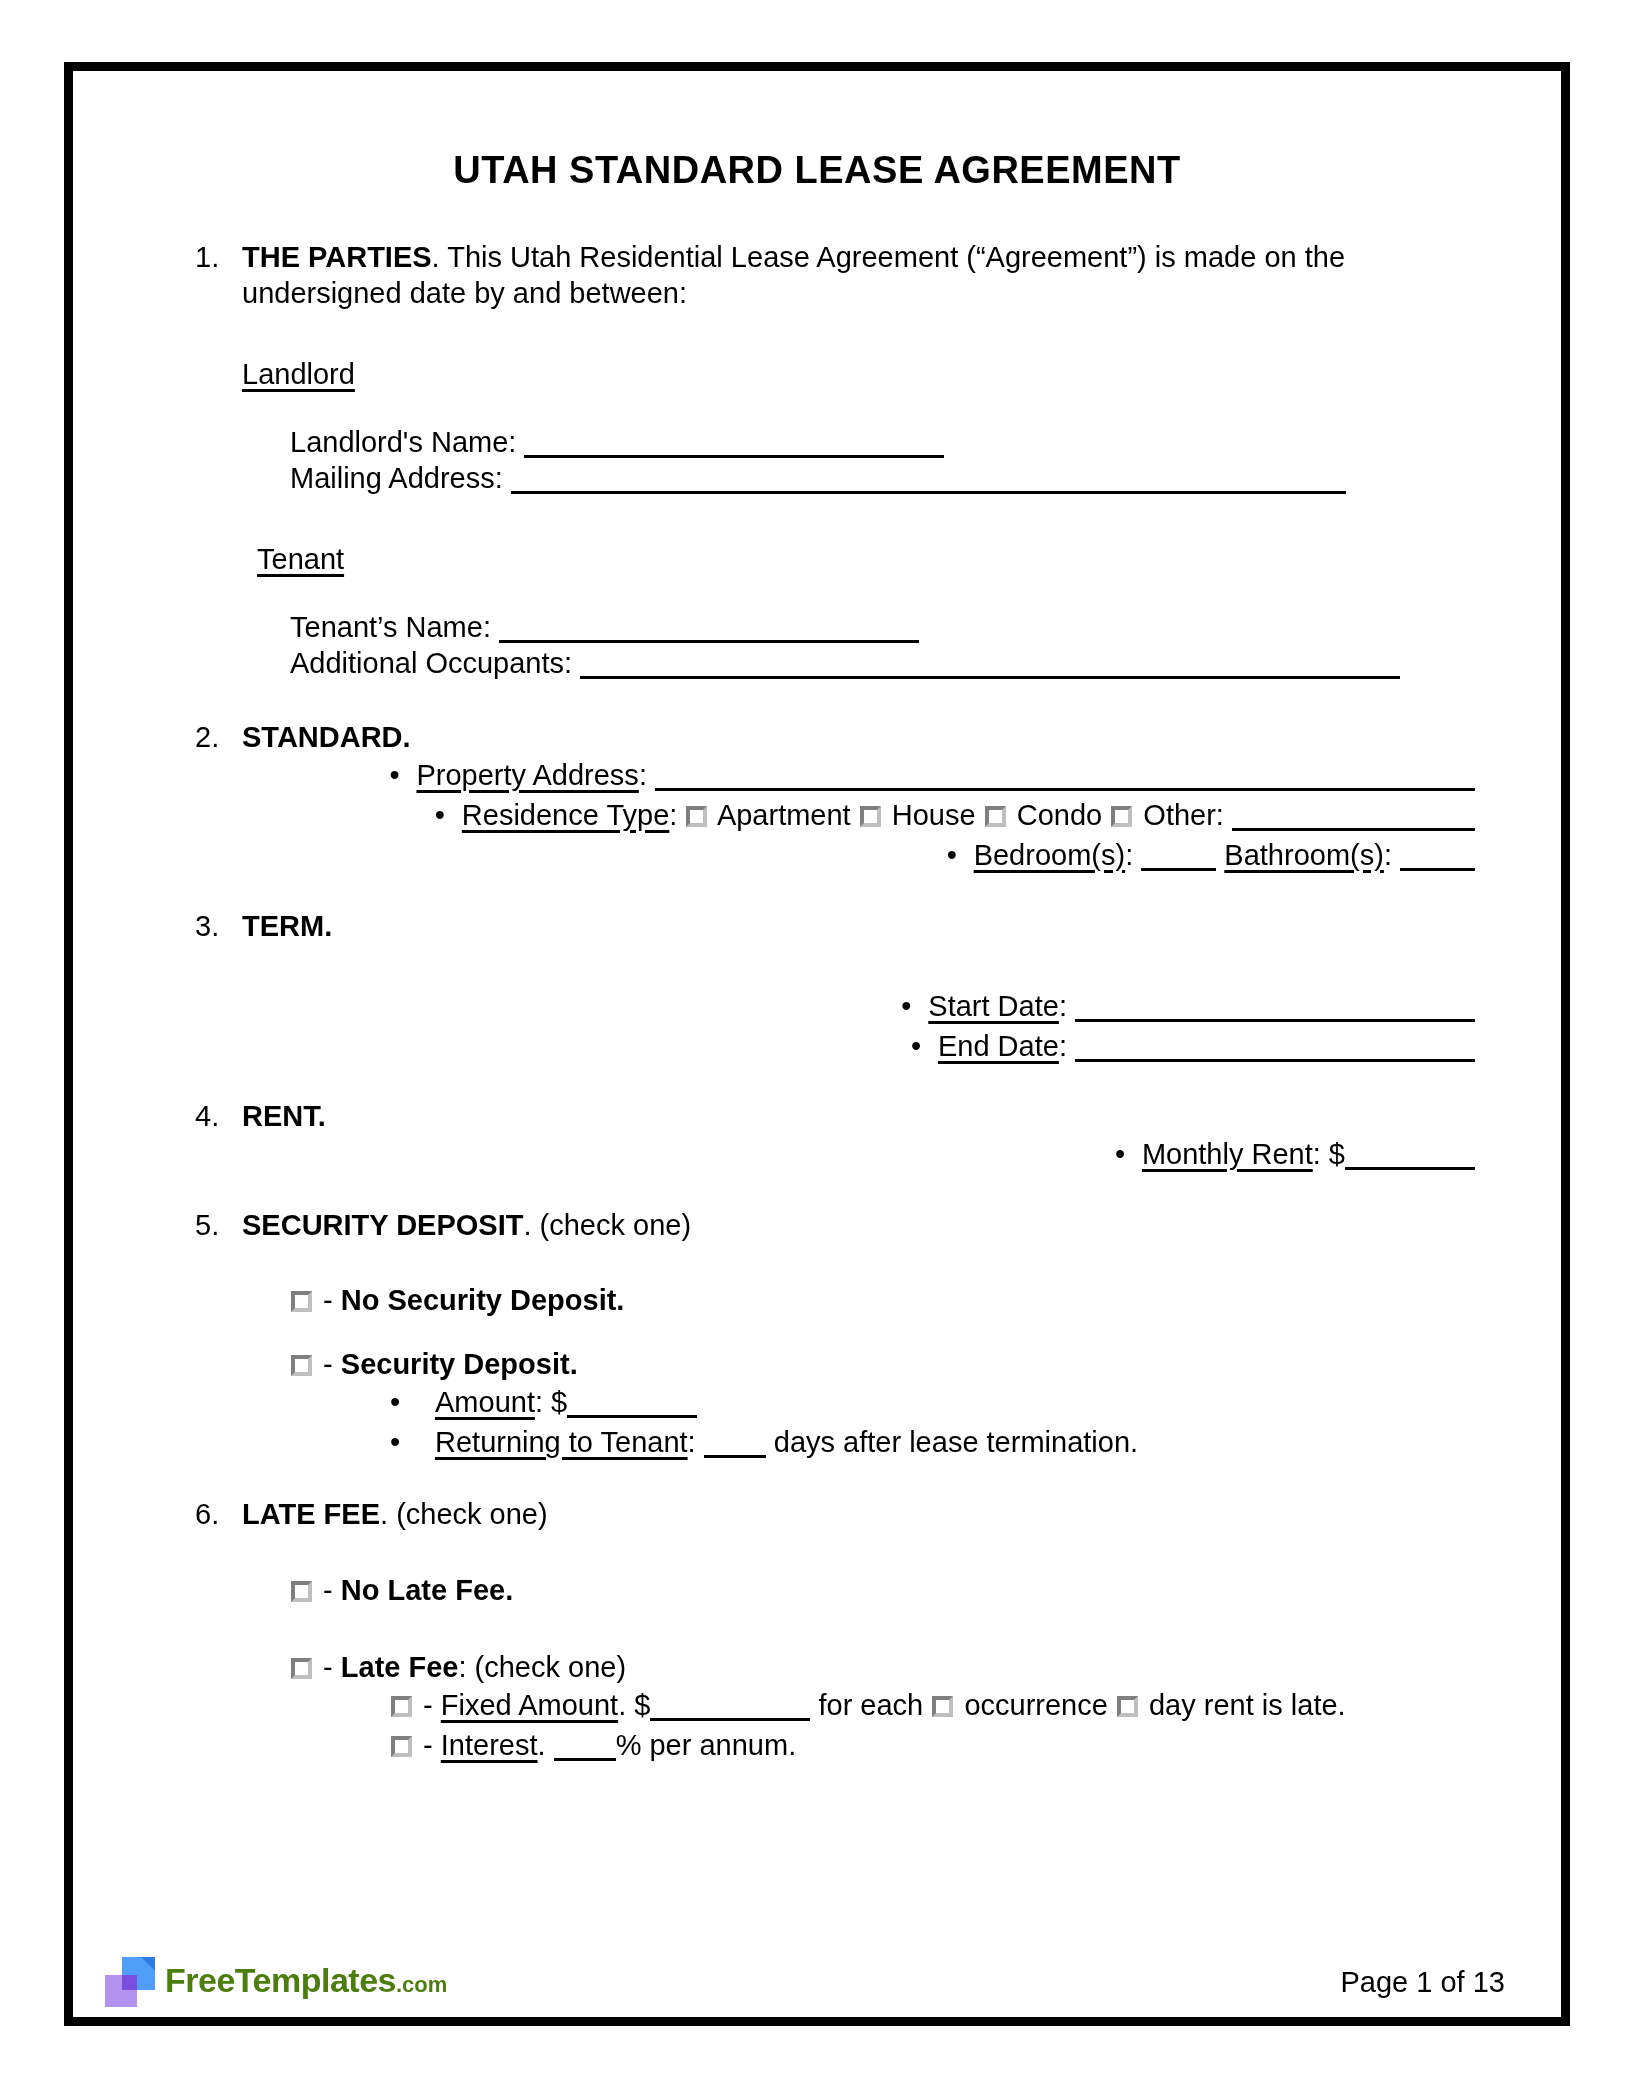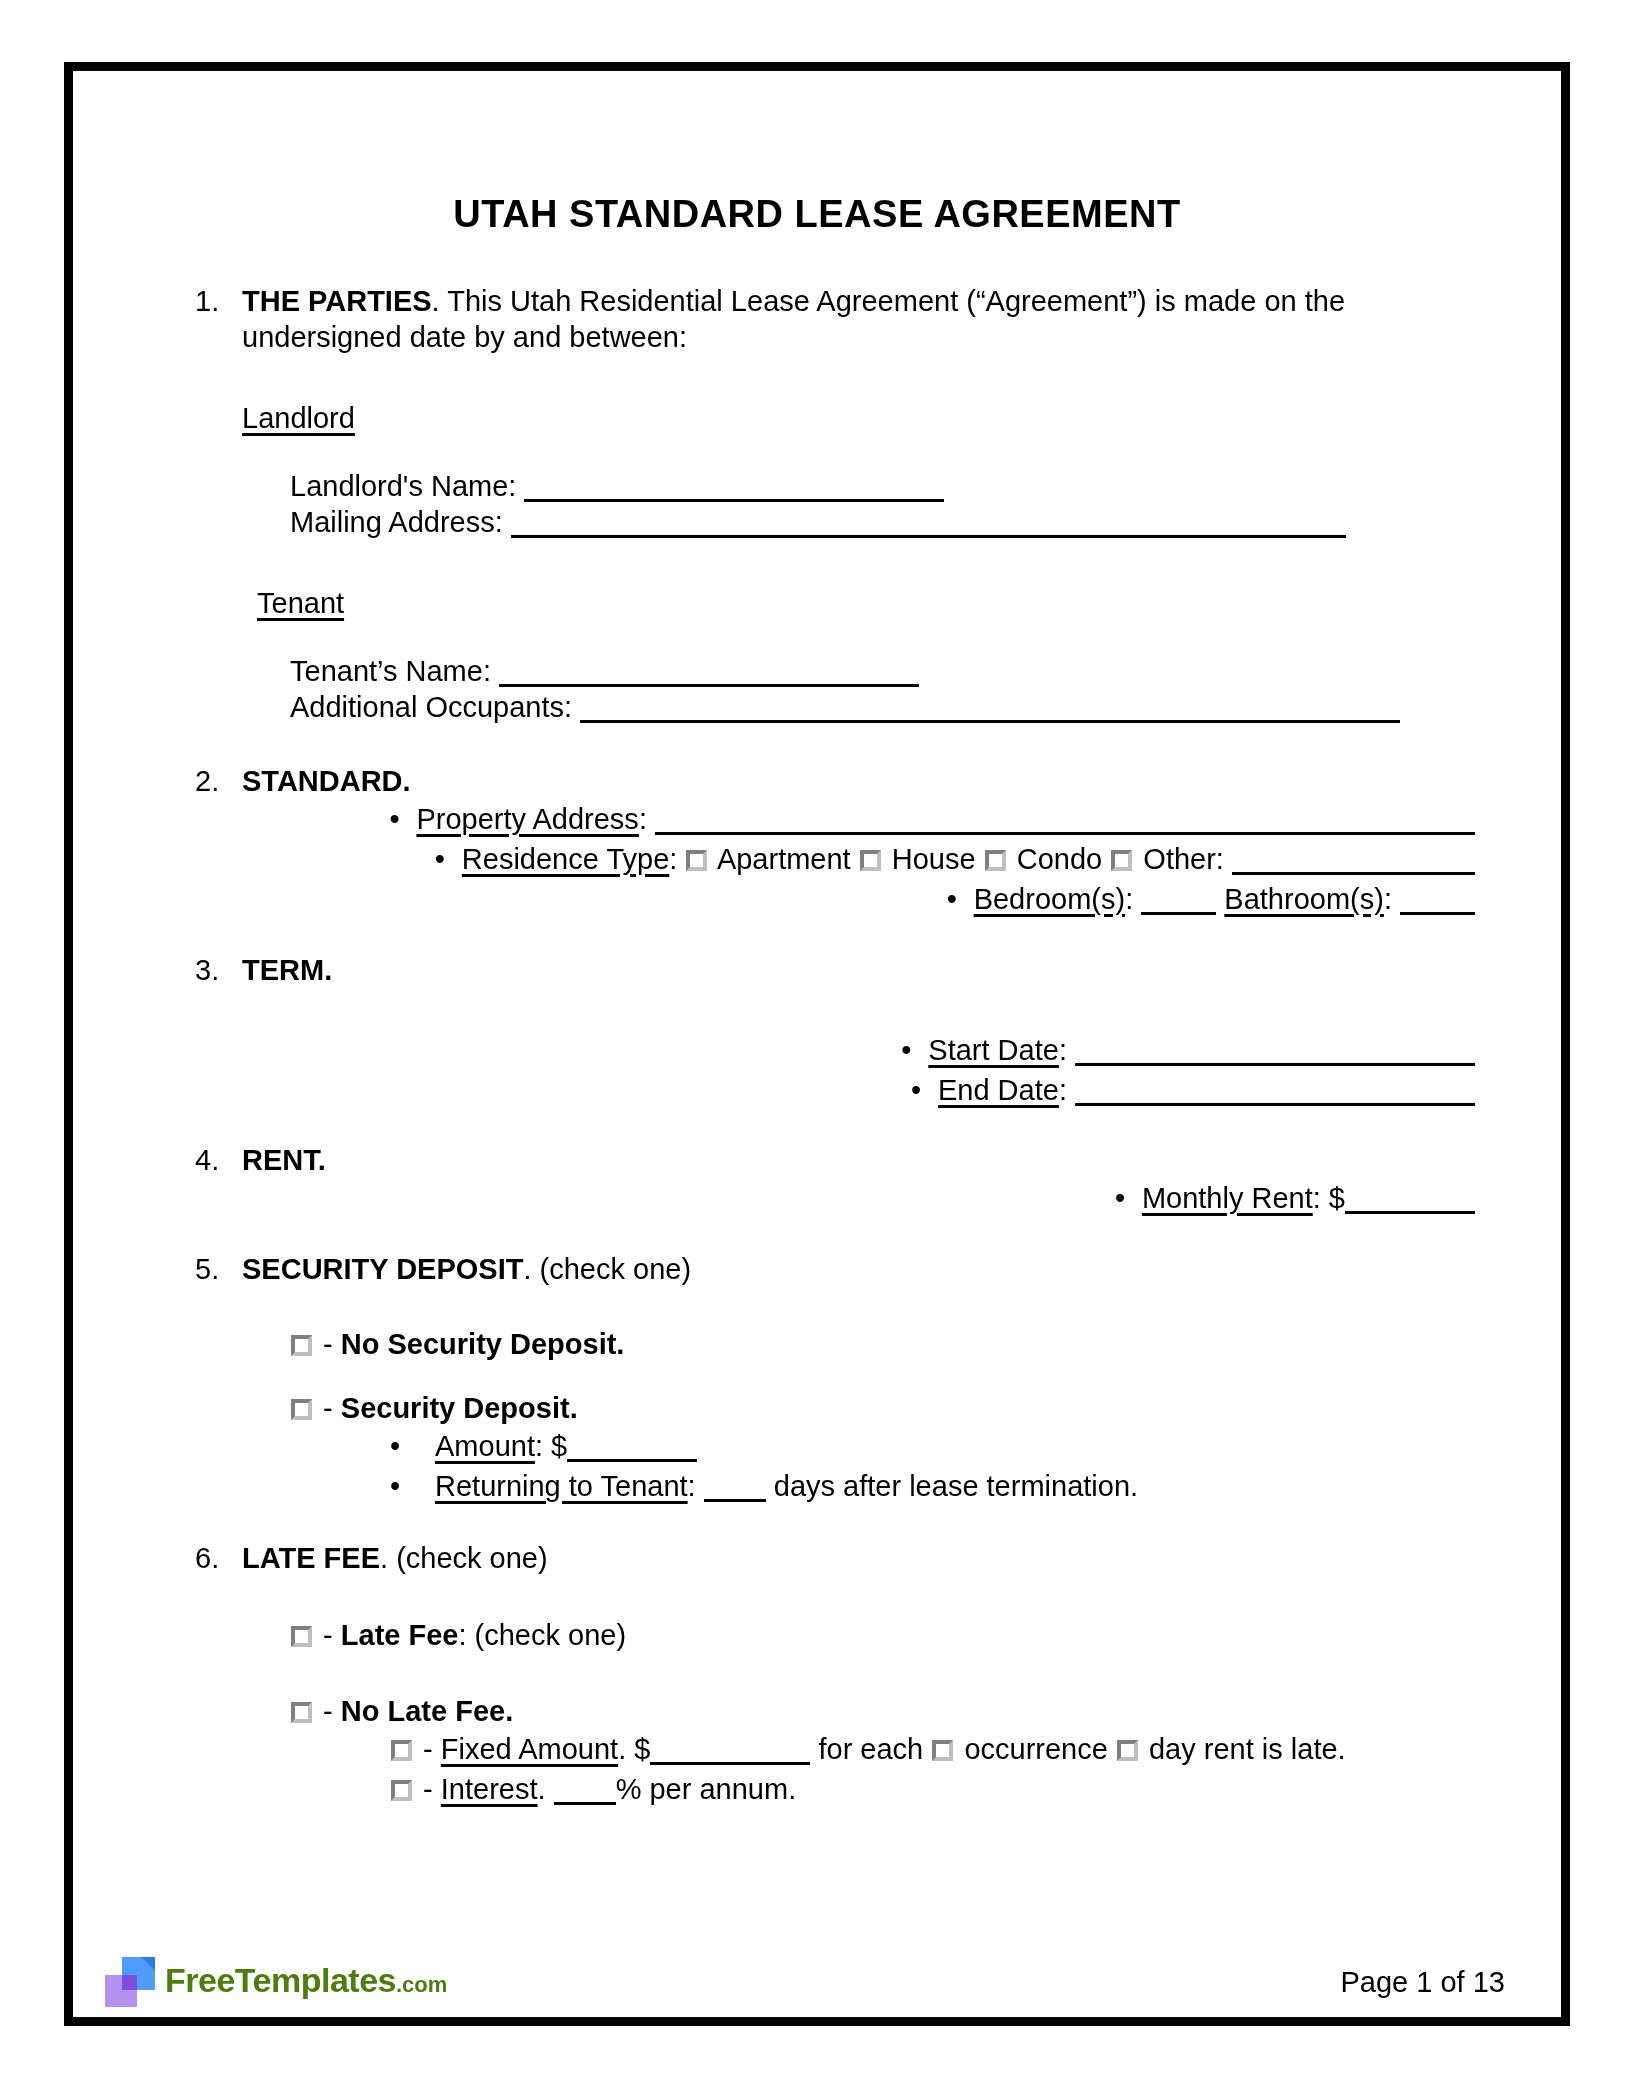--- a/index.html
+++ b/index.html
@@ -7,21 +7,21 @@
   body {
     width:1632px; height:2090px; position:relative;
     font-family:"Liberation Sans", sans-serif;
     font-size:29px; line-height:36px; color:#000;
   }
   .frame {
     position:absolute; left:64px; top:62px; right:62px; bottom:64px;
     border:9px solid #000; background:#fff;
   }
   .doc-title {
-    margin-top:120px; text-align:center;
+    margin-top:76px; text-align:center;
     font-size:38px; line-height:46px; font-weight:bold; letter-spacing:0.5px;
   }
   .col { margin-left:122px; margin-top:46px; width:1280px; }
 
   .sec { display:flex; }
   .sec .num { flex:0 0 47px; }
   .b { font-weight:bold; }
   .ul { text-decoration:underline; text-decoration-thickness:3px; text-underline-offset:5px; }
 
   .indent1 { margin-left:95px; }
@@ -188,30 +188,30 @@
       <span><span class="ul">Returning to Tenant</span><span>:</span>
         <span class="bl w62"></span>
         <span>days after lease termination.</span></span>
     </div>
 
     <div class="sec" style="margin-top:34px;">
       <span class="num">6.</span>
       <span><span class="b">LATE FEE</span><span>. (check one)</span></span>
     </div>
 
+    <div class="opt" style="margin-top:40px;">
+      <span class="cbx"></span>
+      <span>-</span>
+      <span class="b">No Late Fee</span><span class="b">.</span>
+    </div>
+
     <div class="opt" style="margin-top:41px;">
       <span class="cbx"></span>
       <span>-</span>
       <span class="b">Late Fee</span><span>: (check one)</span>
-    </div>
-
-    <div class="opt" style="margin-top:40px;">
-      <span class="cbx"></span>
-      <span>-</span>
-      <span class="b">No Late Fee</span><span class="b">.</span>
     </div>
 
     <div class="sub">
       <span class="cbx"></span>
       <span>-</span>
       <span class="ul">Fixed Amount</span><span>.</span>
       <span>$</span><span class="bl w160"></span>
       <span>for each</span>
       <span class="cbx"></span>
       <span>occurrence</span>

